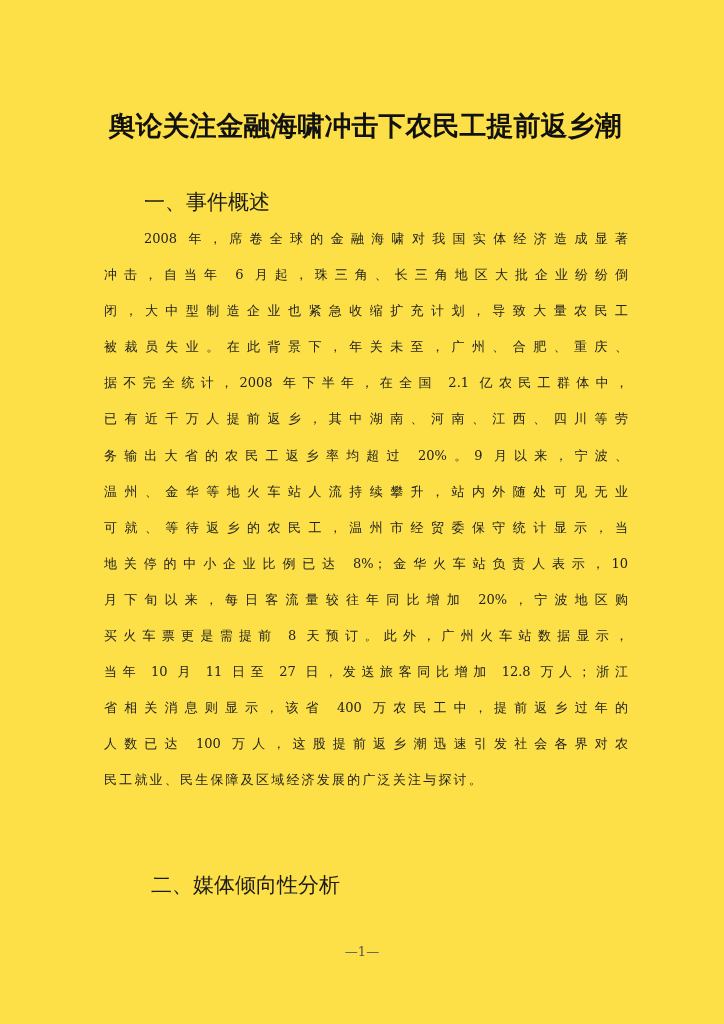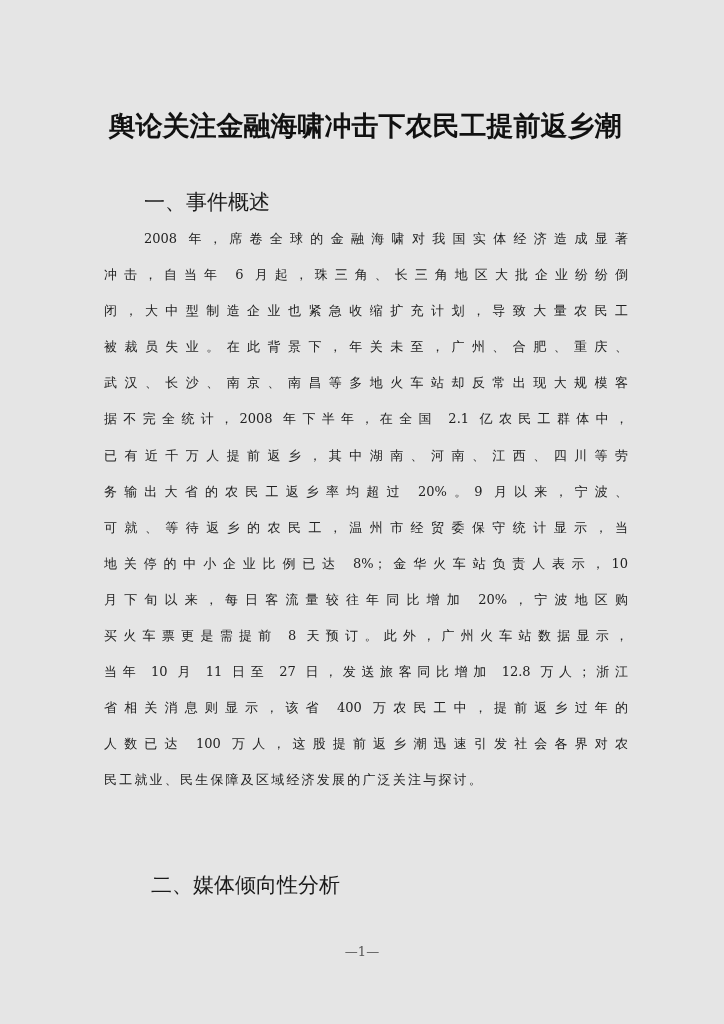--- a/index.html
+++ b/index.html
@@ -1,18 +1,18 @@
 <!DOCTYPE html>
 <html><head>
 <meta charset="utf-8">
 <style>
   html, body { margin:0; padding:0; background:#ffffff; }
   body { width:724px; height:1024px; position:relative; overflow:hidden;
          font-family:"DejaVu Serif","Liberation Serif",serif; color:#1a1a1a; }
-  .page { position:absolute; left:0; top:0; width:724px; height:1024px; background:#e5e5e5; }
+  .page { position:absolute; left:0; top:0; width:724px; height:1024px; background:#fde047; }
   .title { position:absolute; left:100px; top:108px; width:530px; text-align:center;
            font-family:"DejaVu Serif","Liberation Serif",serif; font-weight:bold;
            font-size:27px; letter-spacing:0px; color:#111; white-space:nowrap; }
   .heading { position:absolute; left:144px; font-family:"DejaVu Sans","Liberation Sans",sans-serif;
              font-size:21px; color:#1a1a1a; white-space:nowrap; }
   .h1 { top:188px; }
   .h2 { top:871px;margin-left:7px; }
   .body { position:absolute; left:104px; top:221px; width:524px; }
   .line { height:36.1px; line-height:36.1px; font-size:13px; white-space:nowrap;
           text-align:justify; text-align-last:justify; color:#222; }
@@ -27,24 +27,24 @@
 <div class="page">
   <div class="title">舆论关注金融海啸冲击下农民工提前返乡潮</div>
 
   <div class="heading h1">一、事件概述</div>
 
   <div class="body">
     <div class="line indent">2008 年，席卷全球的金融海啸对我国实体经济造成显著</div>
     <div class="line">冲击，自当年 6 月起，珠三角、长三角地区大批企业纷纷倒</div>
     <div class="line">闭，大中型制造企业也紧急收缩扩充计划，导致大量农民工</div>
     <div class="line">被裁员失业。在此背景下，年关未至，广州、合肥、重庆、</div>
-    <div class="line">武汉、长沙、南京、南昌等多地火车站却反常出现大规模客</div>
     <div class="line">据不完全统计，2008 年下半年，在全国 2.1 亿农民工群体中，</div>
     <div class="line">已有近千万人提前返乡，其中湖南、河南、江西、四川等劳</div>
     <div class="line">务输出大省的农民工返乡率均超过 20%。9 月以来，宁波、</div>
+    <div class="line">温州、金华等地火车站人流持续攀升，站内外随处可见无业</div>
     <div class="line">可就、等待返乡的农民工，温州市经贸委保守统计显示，当</div>
     <div class="line">地关停的中小企业比例已达 8%；金华火车站负责人表示，10</div>
     <div class="line">月下旬以来，每日客流量较往年同比增加 20%，宁波地区购</div>
     <div class="line">买火车票更是需提前 8 天预订。此外，广州火车站数据显示，</div>
     <div class="line">当年 10 月 11 日至 27 日，发送旅客同比增加 12.8 万人；浙江</div>
     <div class="line">省相关消息则显示，该省 400 万农民工中，提前返乡过年的</div>
     <div class="line">人数已达 100 万人，这股提前返乡潮迅速引发社会各界对农</div>
     <div class="line last">民工就业、民生保障及区域经济发展的广泛关注与探讨。</div>
   </div>
 

